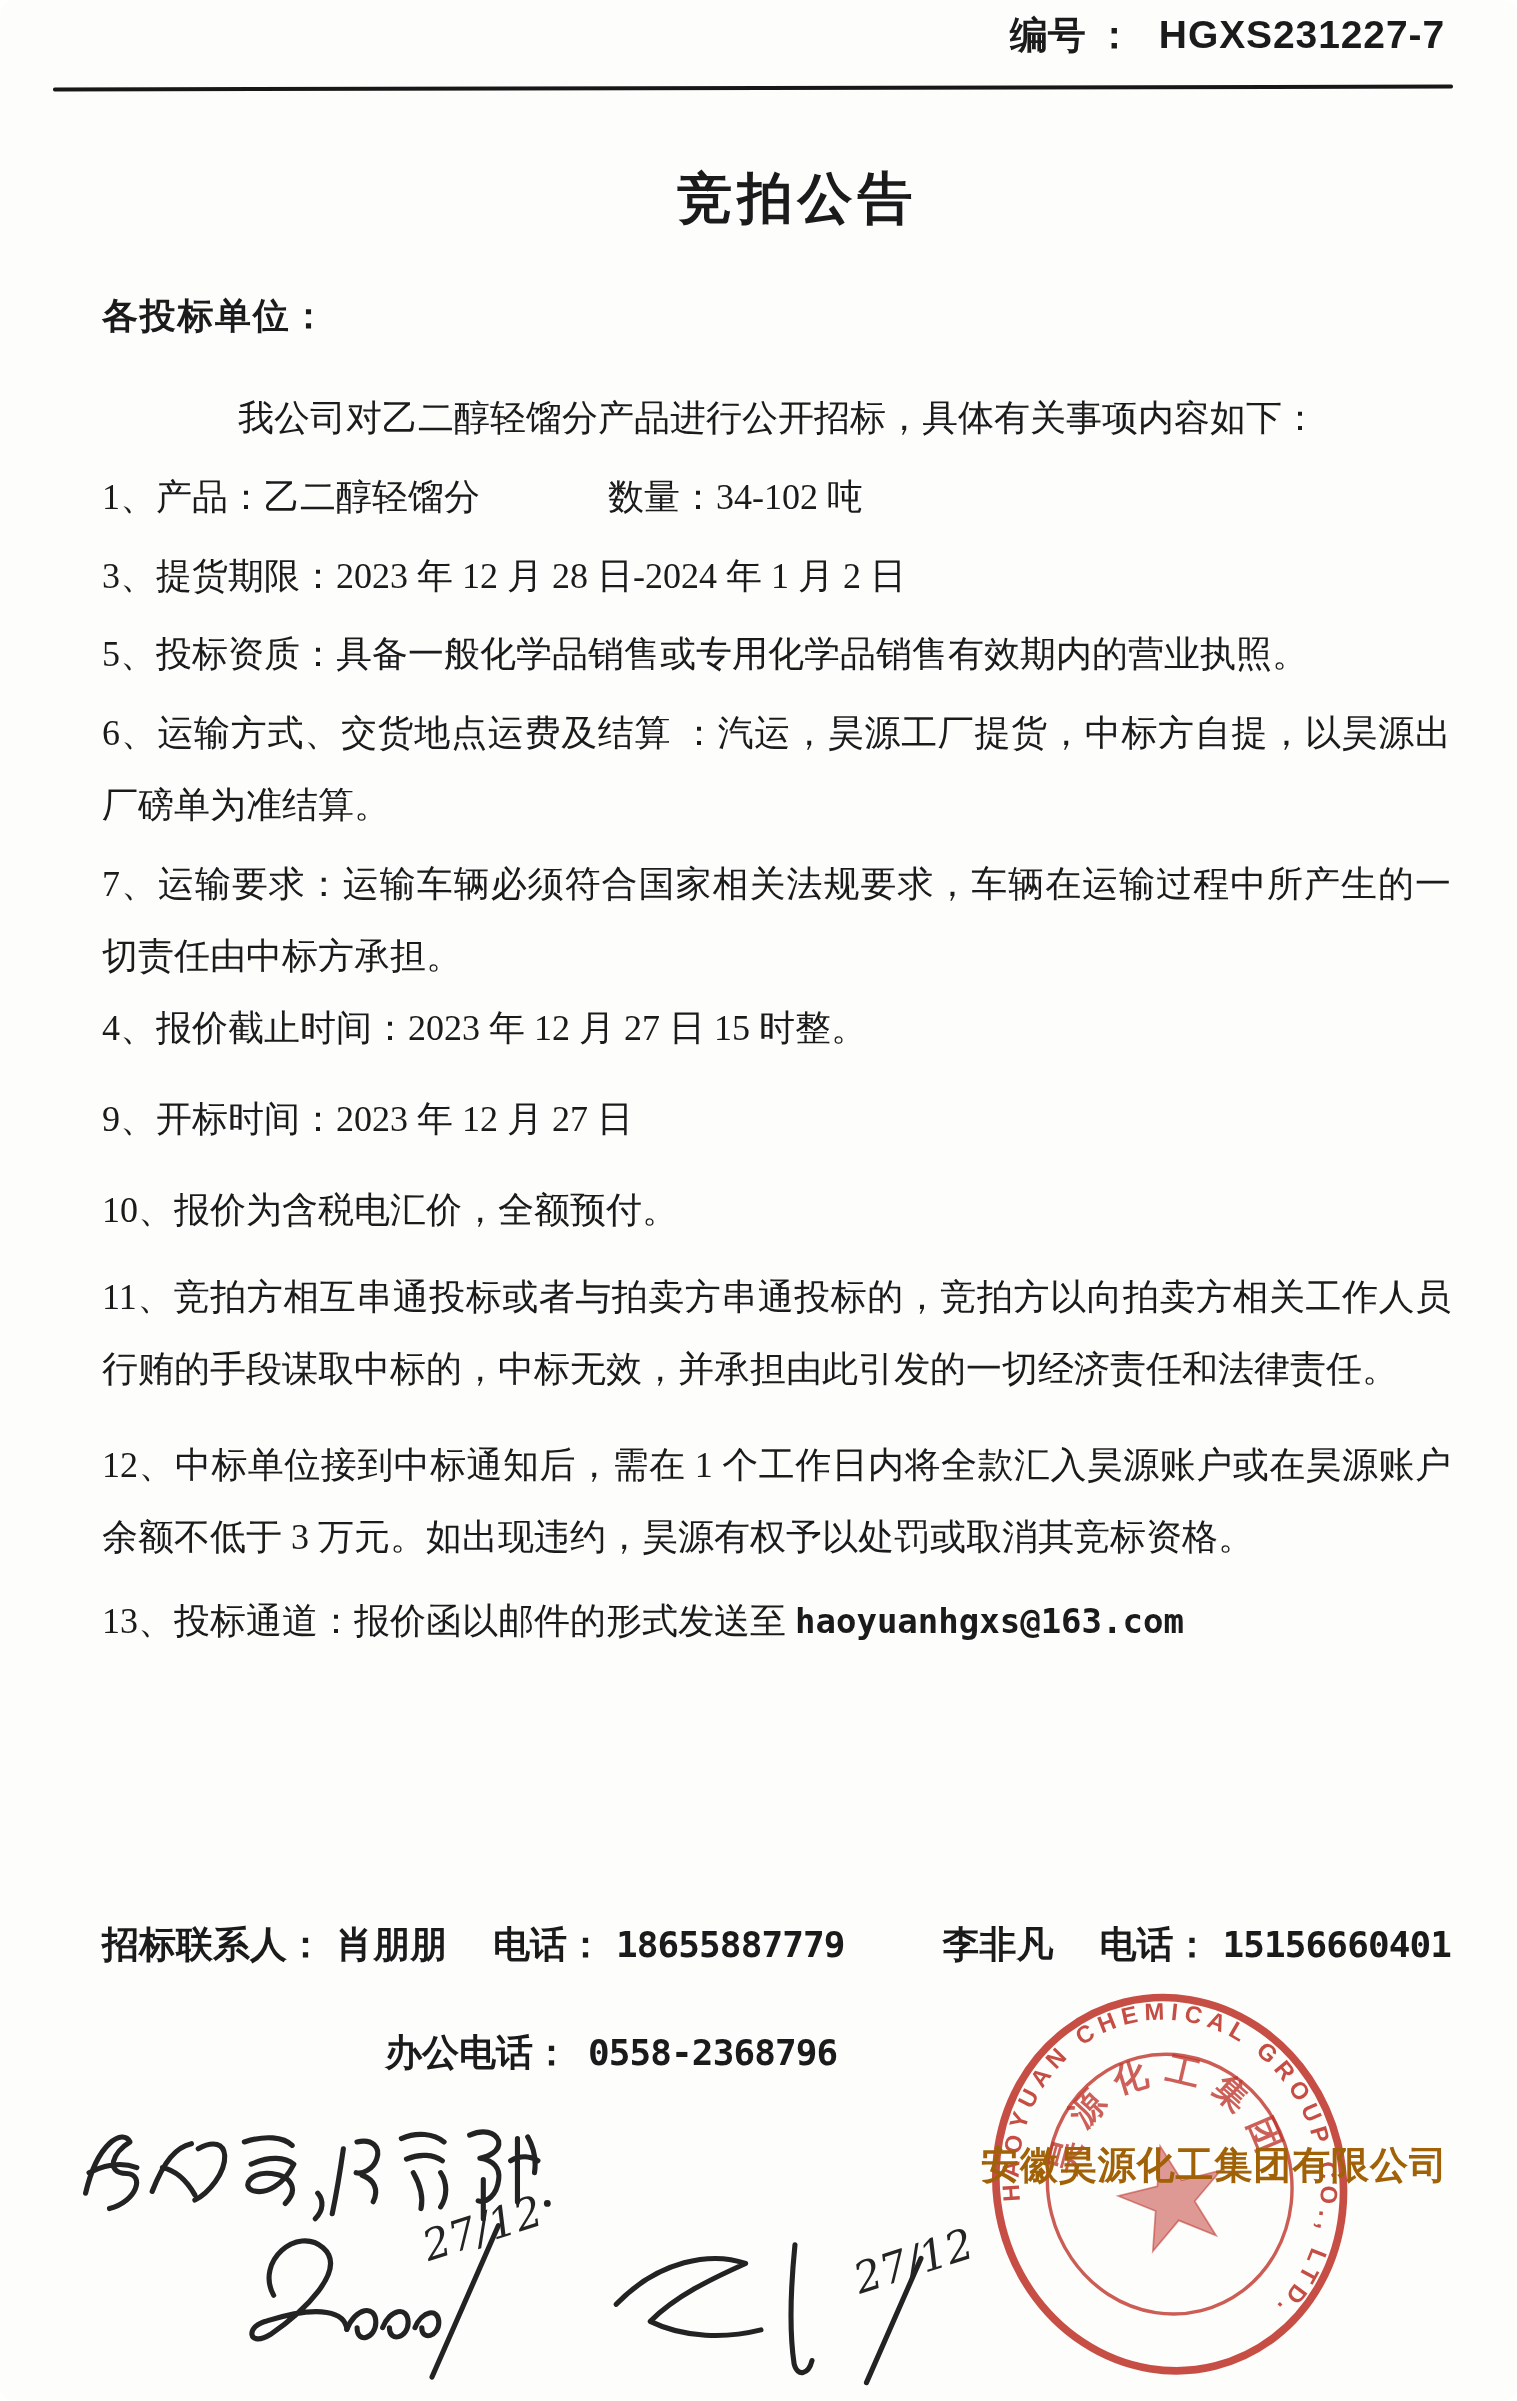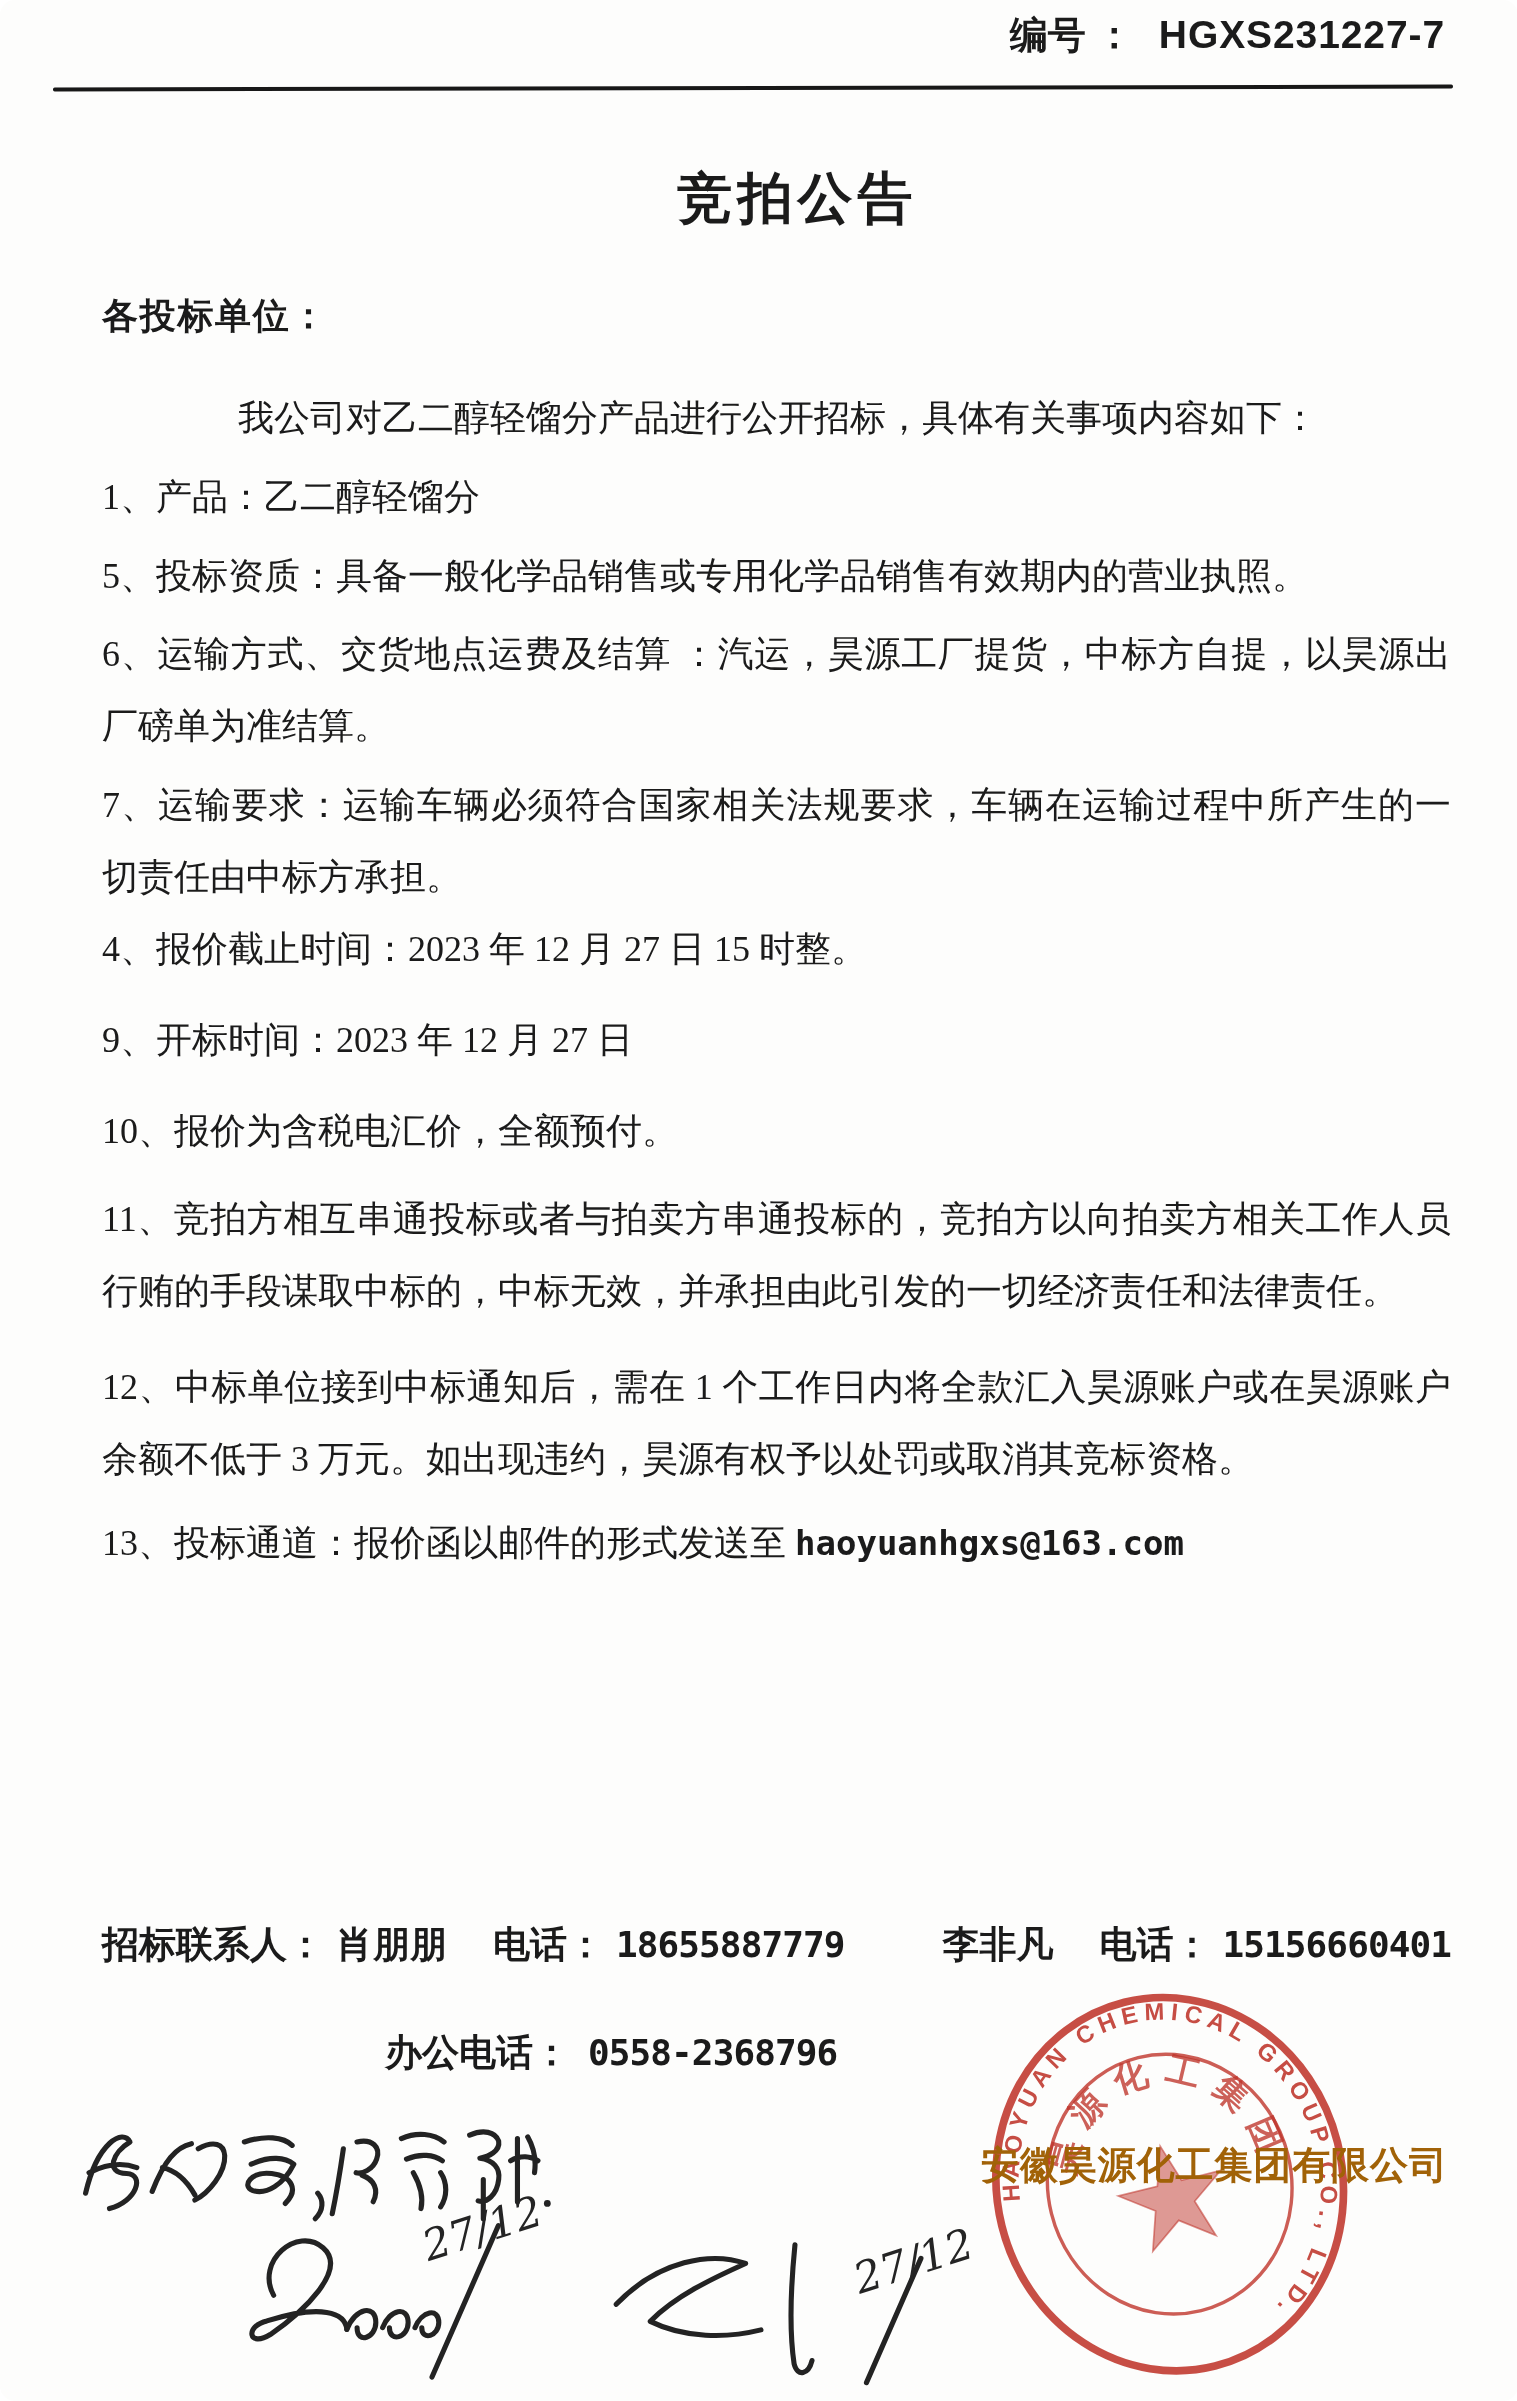--- a/index.html
+++ b/index.html
@@ -97,21 +97,23 @@
   <div class="rule"></div>
 
   <div class="title">竞拍公告</div>
 
   <div class="salutation">各投标单位：</div>
 
   <div class="bodytext">
     <p class="intro">我公司对乙二醇轻馏分产品进行公开招标，具体有关事项内容如下：</p>
     <p class="row2">
       <span>1、产品：乙二醇轻馏分</span>
+      <span>数量：34-102 吨</span>
     </p>
+    <p>3、提货期限：2023 年 12 月 28 日-2024 年 1 月 2 日</p>
     <p>5、投标资质：具备一般化学品销售或专用化学品销售有效期内的营业执照。</p>
     <p>6、运输方式、交货地点运费及结算 ：汽运，昊源工厂提货，中标方自提，以昊源出厂磅单为准结算。</p>
     <p>7、运输要求：运输车辆必须符合国家相关法规要求，车辆在运输过程中所产生的一切责任由中标方承担。</p>
     <p class="mt0">4、报价截止时间：2023 年 12 月 27 日 15 时整。</p>
     <p class="mt22">9、开标时间：2023 年 12 月 27 日</p>
     <p class="mt22">10、报价为含税电汇价，全额预付。</p>
     <p class="mt18">11、竞拍方相互串通投标或者与拍卖方串通投标的，竞拍方以向拍卖方相关工作人员行贿的手段谋取中标的，中标无效，并承担由此引发的一切经济责任和法律责任。</p>
     <p class="mt28">12、中标单位接到中标通知后，需在 1 个工作日内将全款汇入昊源账户或在昊源账户余额不低于 3 万元。如出现违约，昊源有权予以处罚或取消其竞标资格。</p>
     <p class="mt14">
       <span>13、投标通道：报价函以邮件的形式发送至 </span>

